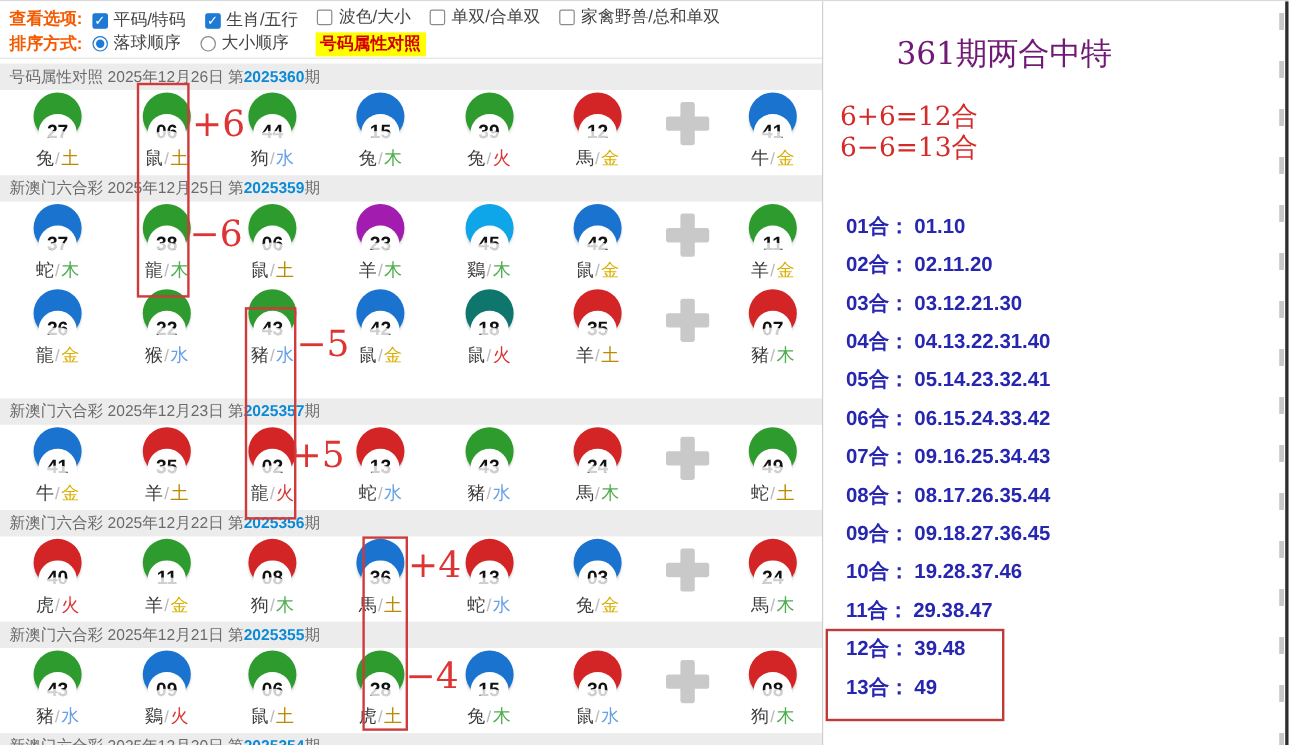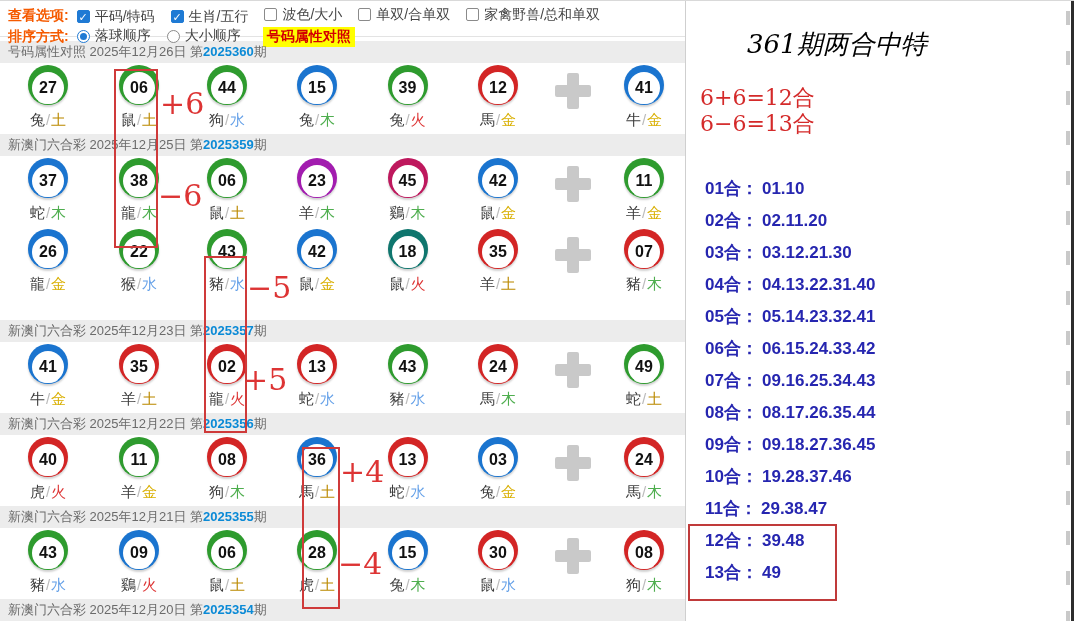--- a/index.html
+++ b/index.html
@@ -4,40 +4,40 @@
 <style>
   html,body{margin:0;padding:0;background:#fff;}
   .screen{position:relative;width:1074px;height:621px;overflow:hidden;background:#fff;
     font-family:"Liberation Sans",sans-serif;border-top:1px solid #d9d9d9;box-sizing:border-box;}
   
   .edge-dark{position:absolute;right:0;top:0;width:3px;height:100%;background:#2d2d2d;z-index:50;}
   .edge-dash{position:absolute;right:4px;top:0;width:4px;height:100%;z-index:50;
     background:repeating-linear-gradient(to bottom,transparent 0 10px,#c9c9c9 10px 24px,transparent 24px 40px);}
   
   .left{position:absolute;left:0;top:0;width:686px;height:621px;border-right:1px solid #cfcfcf;box-sizing:border-box;background:#fff;}
-  .toolbar{height:36px;border-bottom:1px solid #e3e3e3;padding:4px 0 0 8px;box-sizing:border-box;}
+  .toolbar{height:48px;border-bottom:1px solid #e3e3e3;padding:4px 0 0 8px;box-sizing:border-box;}
   .tb-line{height:21px;display:flex;align-items:center;font-size:14px;color:#444;white-space:nowrap;}
   .tb-cap{color:#f55a00;font-weight:bold;margin-right:8px;}
   .opt{display:inline-flex;align-items:center;margin-right:16px;}
   .cb{display:inline-block;width:13px;height:13px;border:1px solid #8a8a8a;background:#fff;border-radius:2px;
       font-size:11px;line-height:13px;text-align:center;color:#fff;margin-right:5px;box-sizing:border-box;}
   .cb.on{background:#1f7ad4;border-color:#1f7ad4;}
   .rd{display:inline-block;width:13px;height:13px;border:1px solid #8a8a8a;background:#fff;border-radius:50%;
       margin-right:5px;box-sizing:border-box;position:relative;}
   .rd.on{border-color:#1f7ad4;}
   .rd.on::after{content:"";position:absolute;left:2px;top:2px;width:7px;height:7px;border-radius:50%;background:#1f7ad4;}
   .compare-btn{background:#ffff00;color:#d40000;font-weight:bold;padding:1px 4px;margin-left:6px;cursor:pointer;}
   .rows{margin-top:4px;}
   .draw-row{height:93px;}
   .row-header{height:22px;line-height:22px;background:#ececec;font-size:13px;color:#6b6b6b;padding-left:8px;white-space:nowrap;}
   .row-header .period{color:#0b8ad6;font-weight:bold;}
   .row-body{height:71px;display:grid;grid-template-columns:96px 86px 90px 90px 91px 90px 60px 82px;}
   .cell{display:flex;flex-direction:column;align-items:center;padding-top:2px;}
   .ball{position:relative;width:40px;height:40px;border-radius:50%;box-shadow:0 2px 2px rgba(0,0,0,.18);}
-  .ball .num{position:absolute;left:4px;top:7px;width:32px;height:32px;border-radius:50%;background:#fff;
+  .ball .num{position:absolute;left:4px;top:18px;width:32px;height:32px;border-radius:50%;background:#fff;
     display:flex;align-items:center;justify-content:center;font-size:16px;font-weight:bold;color:#111;}
   .ball::after{content:"";position:absolute;left:10px;bottom:1px;width:20px;height:7px;border-radius:50%;
     background:rgba(255,255,255,.8);}
   .lbl{margin-top:6px;font-size:15px;white-space:nowrap;}
   .lbl .zo{color:#3d3d3d;}
   .lbl .sl{color:#bbb;padding:0 1px;}
   .plus{position:relative;width:36px;height:36px;margin-top:8px;}
   .plus i{position:absolute;background:#c9c9c9;border-radius:2px;}
   .plus .ph{left:0;top:12px;width:36px;height:12px;}
   .plus .pv{left:12px;top:0;width:12px;height:36px;}
@@ -45,21 +45,21 @@
   .hbox{position:absolute;border:2px solid #cf3a3a;z-index:20;}
   .box-a{left:114px;top:68px;width:40px;height:175px;}
   .box-b{left:204px;top:255px;width:39px;height:173px;}
   .box-c{left:302px;top:446px;width:34px;height:158px;}
   .mark{position:absolute;z-index:21;font-family:"DejaVu Serif",serif;font-size:30px;color:#dd3434;line-height:1;}
   .mk1{left:160px;top:88px;}  .mk2{left:158px;top:180px;}
   .mk3{left:247px;top:272px;} .mk4{left:243px;top:364px;}
   .mk5{left:340px;top:456px;} .mk6{left:338px;top:548px;}
   
   .right{position:absolute;left:687px;top:0;width:384px;height:621px;background:#fff;}
-  .rp-title{position:absolute;left:60px;top:26px;font-family:"DejaVu Serif",serif;font-size:26px;color:#000000;white-space:nowrap;font-style:italic;}
+  .rp-title{position:absolute;left:60px;top:26px;font-family:"DejaVu Serif",serif;font-size:26px;color:#701a75;white-space:nowrap;}
   .rp-formulas{position:absolute;left:13px;top:84px;font-family:"DejaVu Serif",serif;font-size:22px;color:#d42a2a;line-height:26px;}
   .rp-list{position:absolute;left:18px;top:172px;}
   .li{height:32px;line-height:32px;font-size:17px;font-weight:bold;color:#2626b0;white-space:nowrap;}
   .li .vals{margin-left:4px;text-align:center;}
   .rp-box{position:absolute;left:1px;top:523px;width:145px;height:73px;border:2px solid #c03a3a;}
 </style>
 </head>
 <body>
 
 <div class="screen">
@@ -173,21 +173,21 @@
               </div>
      <div class="lbl"><span class="zo">鼠</span><span class="sl">/</span><span style="color:#bb8a00">土</span></div>
             </div>
             <div class="cell">
               <div class="ball" style="background:#a21caf">
                 <span class="num">23</span>
               </div>
      <div class="lbl"><span class="zo">羊</span><span class="sl">/</span><span style="color:#4fae4f">木</span></div>
             </div>
             <div class="cell">
-              <div class="ball" style="background:#be185d">
+              <div class="ball" style="background:#0ea5e9">
                 <span class="num">45</span>
               </div>
      <div class="lbl"><span class="zo">鷄</span><span class="sl">/</span><span style="color:#4fae4f">木</span></div>
             </div>
             <div class="cell">
               <div class="ball" style="background:#1a74cf">
                 <span class="num">42</span>
               </div>
      <div class="lbl"><span class="zo">鼠</span><span class="sl">/</span><span style="color:#d9af00">金</span></div>
             </div>

